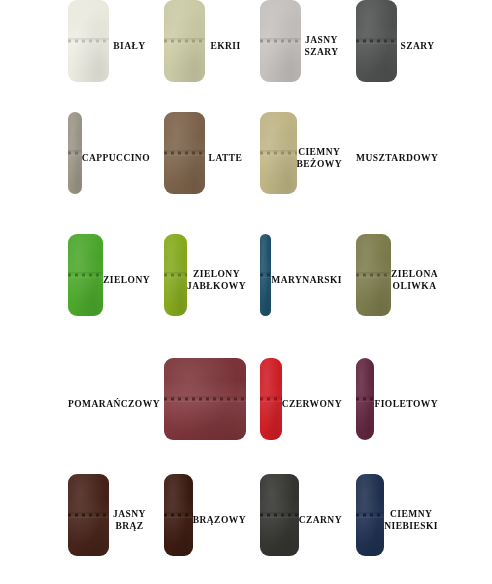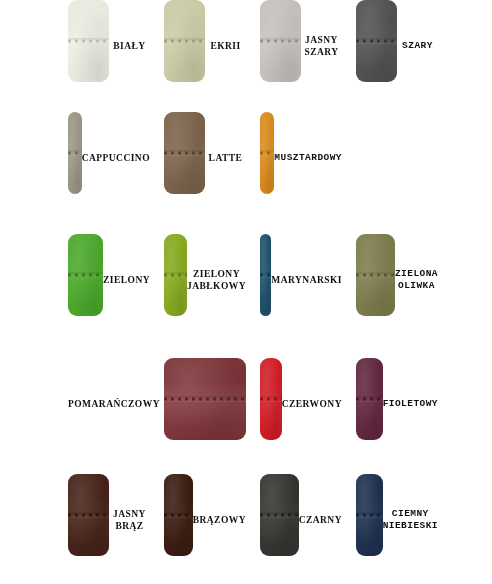--- a/index.html
+++ b/index.html
@@ -27,21 +27,21 @@
     padding-left: 68px;
     box-sizing: border-box;
   }
 
   .swatch-cell {
     width: 82px;
     margin-right: 14px;
     display: flex;
     align-items: center;
   }
-  .swatch-cell:last-child { margin-right: 10px; font-family: Liberation Mono, monospace; }
+  .swatch-cell:last-child { margin-right: 10px; }
 
   
   .tile {
     width: 82px;
     height: 82px;
     border-radius: 9px;
     position: relative;
     overflow: hidden;
   }
   .tile .half-top,
@@ -168,20 +168,30 @@
           <div class="half-top" style="background: linear-gradient(rgb(123, 97, 73), rgb(123, 97, 73) 55%, rgb(130, 106, 82));"></div>
           <div class="half-bottom" style="background: linear-gradient(rgb(130, 106, 82), rgb(123, 97, 73));"></div>
           <div class="grain"></div>
           <div class="seam-shadow"></div>
           <div class="seam" style="background-image: repeating-linear-gradient(to right, rgb(79, 60, 43) 0px, rgb(79, 60, 43) 3px, rgba(0, 0, 0, 0) 3px, rgba(0, 0, 0, 0) 7px);"></div>
         </div>
         <div class="swatch-label">LATTE</div>
       </div>
       <div class="swatch-cell">
         <div class="tile">
+          <div class="half-top" style="background: linear-gradient(rgb(189, 179, 131), rgb(189, 179, 131) 55%, rgb(196, 186, 140));"></div>
+          <div class="half-bottom" style="background: linear-gradient(rgb(196, 186, 140), rgb(189, 179, 131));"></div>
+          <div class="grain"></div>
+          <div class="seam-shadow"></div>
+          <div class="seam" style="background-image: repeating-linear-gradient(to right, rgb(143, 134, 92) 0px, rgb(143, 134, 92) 3px, rgba(0, 0, 0, 0) 3px, rgba(0, 0, 0, 0) 7px);"></div>
+        </div>
+        <div class="swatch-label">CIEMNY BEŻOWY</div>
+      </div>
+      <div class="swatch-cell">
+        <div class="tile">
           <div class="half-top" style="background: linear-gradient(rgb(216, 136, 26), rgb(216, 136, 26) 55%, rgb(221, 145, 36));"></div>
           <div class="half-bottom" style="background: linear-gradient(rgb(221, 145, 36), rgb(216, 136, 26));"></div>
           <div class="grain"></div>
           <div class="seam-shadow"></div>
           <div class="seam" style="background-image: repeating-linear-gradient(to right, rgb(156, 95, 12) 0px, rgb(156, 95, 12) 3px, rgba(0, 0, 0, 0) 3px, rgba(0, 0, 0, 0) 7px);"></div>
         </div>
         <div class="swatch-label">MUSZTARDOWY</div>
       </div>
     </div>
     <div class="swatch-row" style="position: absolute; left: 0px; top: 234px; width: 492px;">

